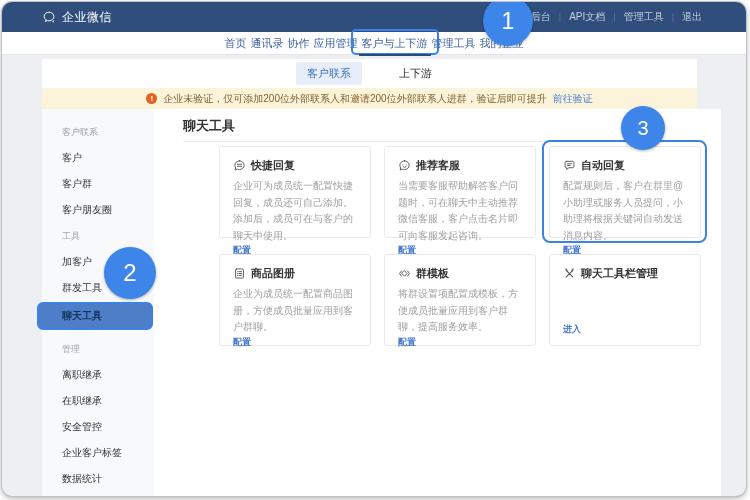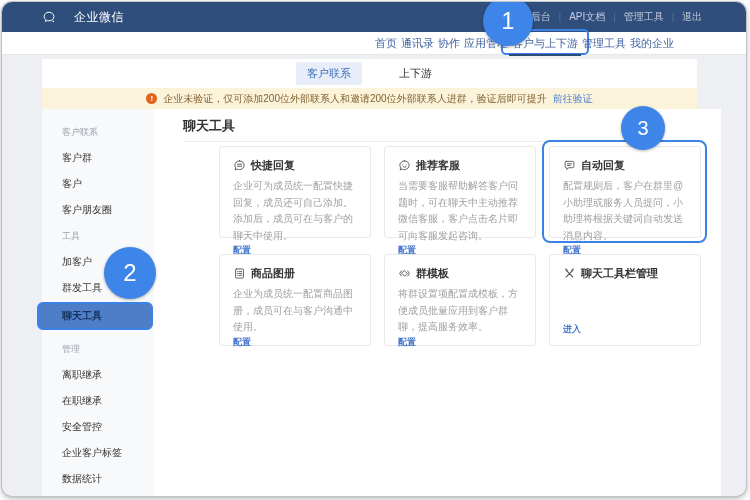--- a/index.html
+++ b/index.html
@@ -11,28 +11,28 @@
   .window{
     position:absolute;left:2px;top:2px;width:744px;height:494px;
     border-radius:10px;overflow:hidden;background:#EDEFF2;
     box-shadow:0 0 0 1px #bfc2c6,0 2px 6px rgba(0,0,0,.35);
   }
   
   .topbar{
     height:30px;background:#2F4E7C;display:flex;align-items:center;
     justify-content:space-between;padding:0 44px 0 40px;box-sizing:border-box;
   }
-  .logo{display:flex;align-items:center;gap:18px;color:#fff;font-size:12px;letter-spacing:.5px;}
+  .logo{display:flex;align-items:center;gap:6px;color:#fff;font-size:12px;letter-spacing:.5px;}
   .logo-icon{display:flex;width:14px;height:14px;}
   .topbar-links{display:flex;align-items:center;font-size:10px;}
   .topbar-links a{color:#C3CFDF;text-decoration:none;cursor:pointer;}
   .topbar-links a + a::before{content:"|";color:#5A7296;margin:0 8px;font-size:9px;}
   
   .mainnav{
-    height:23px;background:#fff;display:flex;justify-content:flex-end;
+    height:23px;background:#fff;display:flex;justify-content:center;
     align-items:center;padding:0 70px;box-sizing:border-box;border-bottom:1px solid #E4E6E9;
   }
   .nav-item{font-size:11px;color:#40639F;cursor:pointer;position:relative;padding:3px 2px;white-space:nowrap;}
   .nav-item .ann-border{
     position:absolute;left:-9px;right:-9px;top:-4px;bottom:-1px;
     border:2px solid #3C82E6;border-radius:5px;pointer-events:none;
   }
   .nav-underline{position:absolute;left:-1px;right:-1px;bottom:-2px;height:2px;background:#2B4A77;}
   
   .body{position:relative;height:331px;}
@@ -139,22 +139,22 @@
     <div class="warnbar">
       <span class="warn-icon">!</span>
       <span>企业未验证，仅可添加200位外部联系人和邀请200位外部联系人进群，验证后即可提升</span>
       <a>前往验证</a>
     </div>
 
     <div class="content">
 
       <aside class="sidebar">
         <div class="sb-header">客户联系</div>
+        <div class="sb-item">客户</div>
         <div class="sb-item">客户群</div>
-        <div class="sb-item">客户</div>
         <div class="sb-item">客户朋友圈</div>
         <div class="sb-header gap-s">工具</div>
         <div class="sb-item">加客户</div>
         <div class="sb-item">群发工具</div>
         <div class="sb-item selected">聊天工具</div>
         <div class="sb-header gap-m">管理</div>
         <div class="sb-item">离职继承</div>
         <div class="sb-item">在职继承</div>
         <div class="sb-item">安全管控</div>
         <div class="sb-item">企业客户标签</div>
@@ -215,21 +215,21 @@
           <div class="card">
             <div class="card-head">
               <span class="card-icon">
                 <svg viewBox="0 0 16 16" class="ico">
                     <rect x="3.2" y="2.4" width="9.6" height="11.2" rx="1.2"></rect>
                     <path d="M5.5 5.7h.05M7.2 5.7h3.4M5.5 8h.05M7.2 8h3.4M5.5 10.3h.05M7.2 10.3h3.4"></path>
                   </svg>
               </span>
               <span class="card-title">商品图册</span>
             </div>
-            <p class="card-desc">企业为成员统一配置商品图册，成员可在与客户沟通中使用。</p>
+            <p class="card-desc">企业为成员统一配置商品图册，方便成员批量应用到客户群聊。</p>
             <a class="card-action">配置</a>
           </div>
 
           <div class="card">
             <div class="card-head">
               <span class="card-icon">
                 <svg viewBox="0 0 16 16" class="ico">
                     <path d="M8 4.6 11.2 8 8 11.4 4.8 8z"></path>
                     <path d="M4.1 4.9 2 8l2.1 3.1M11.9 4.9 14 8l-2.1 3.1"></path>
                   </svg>

